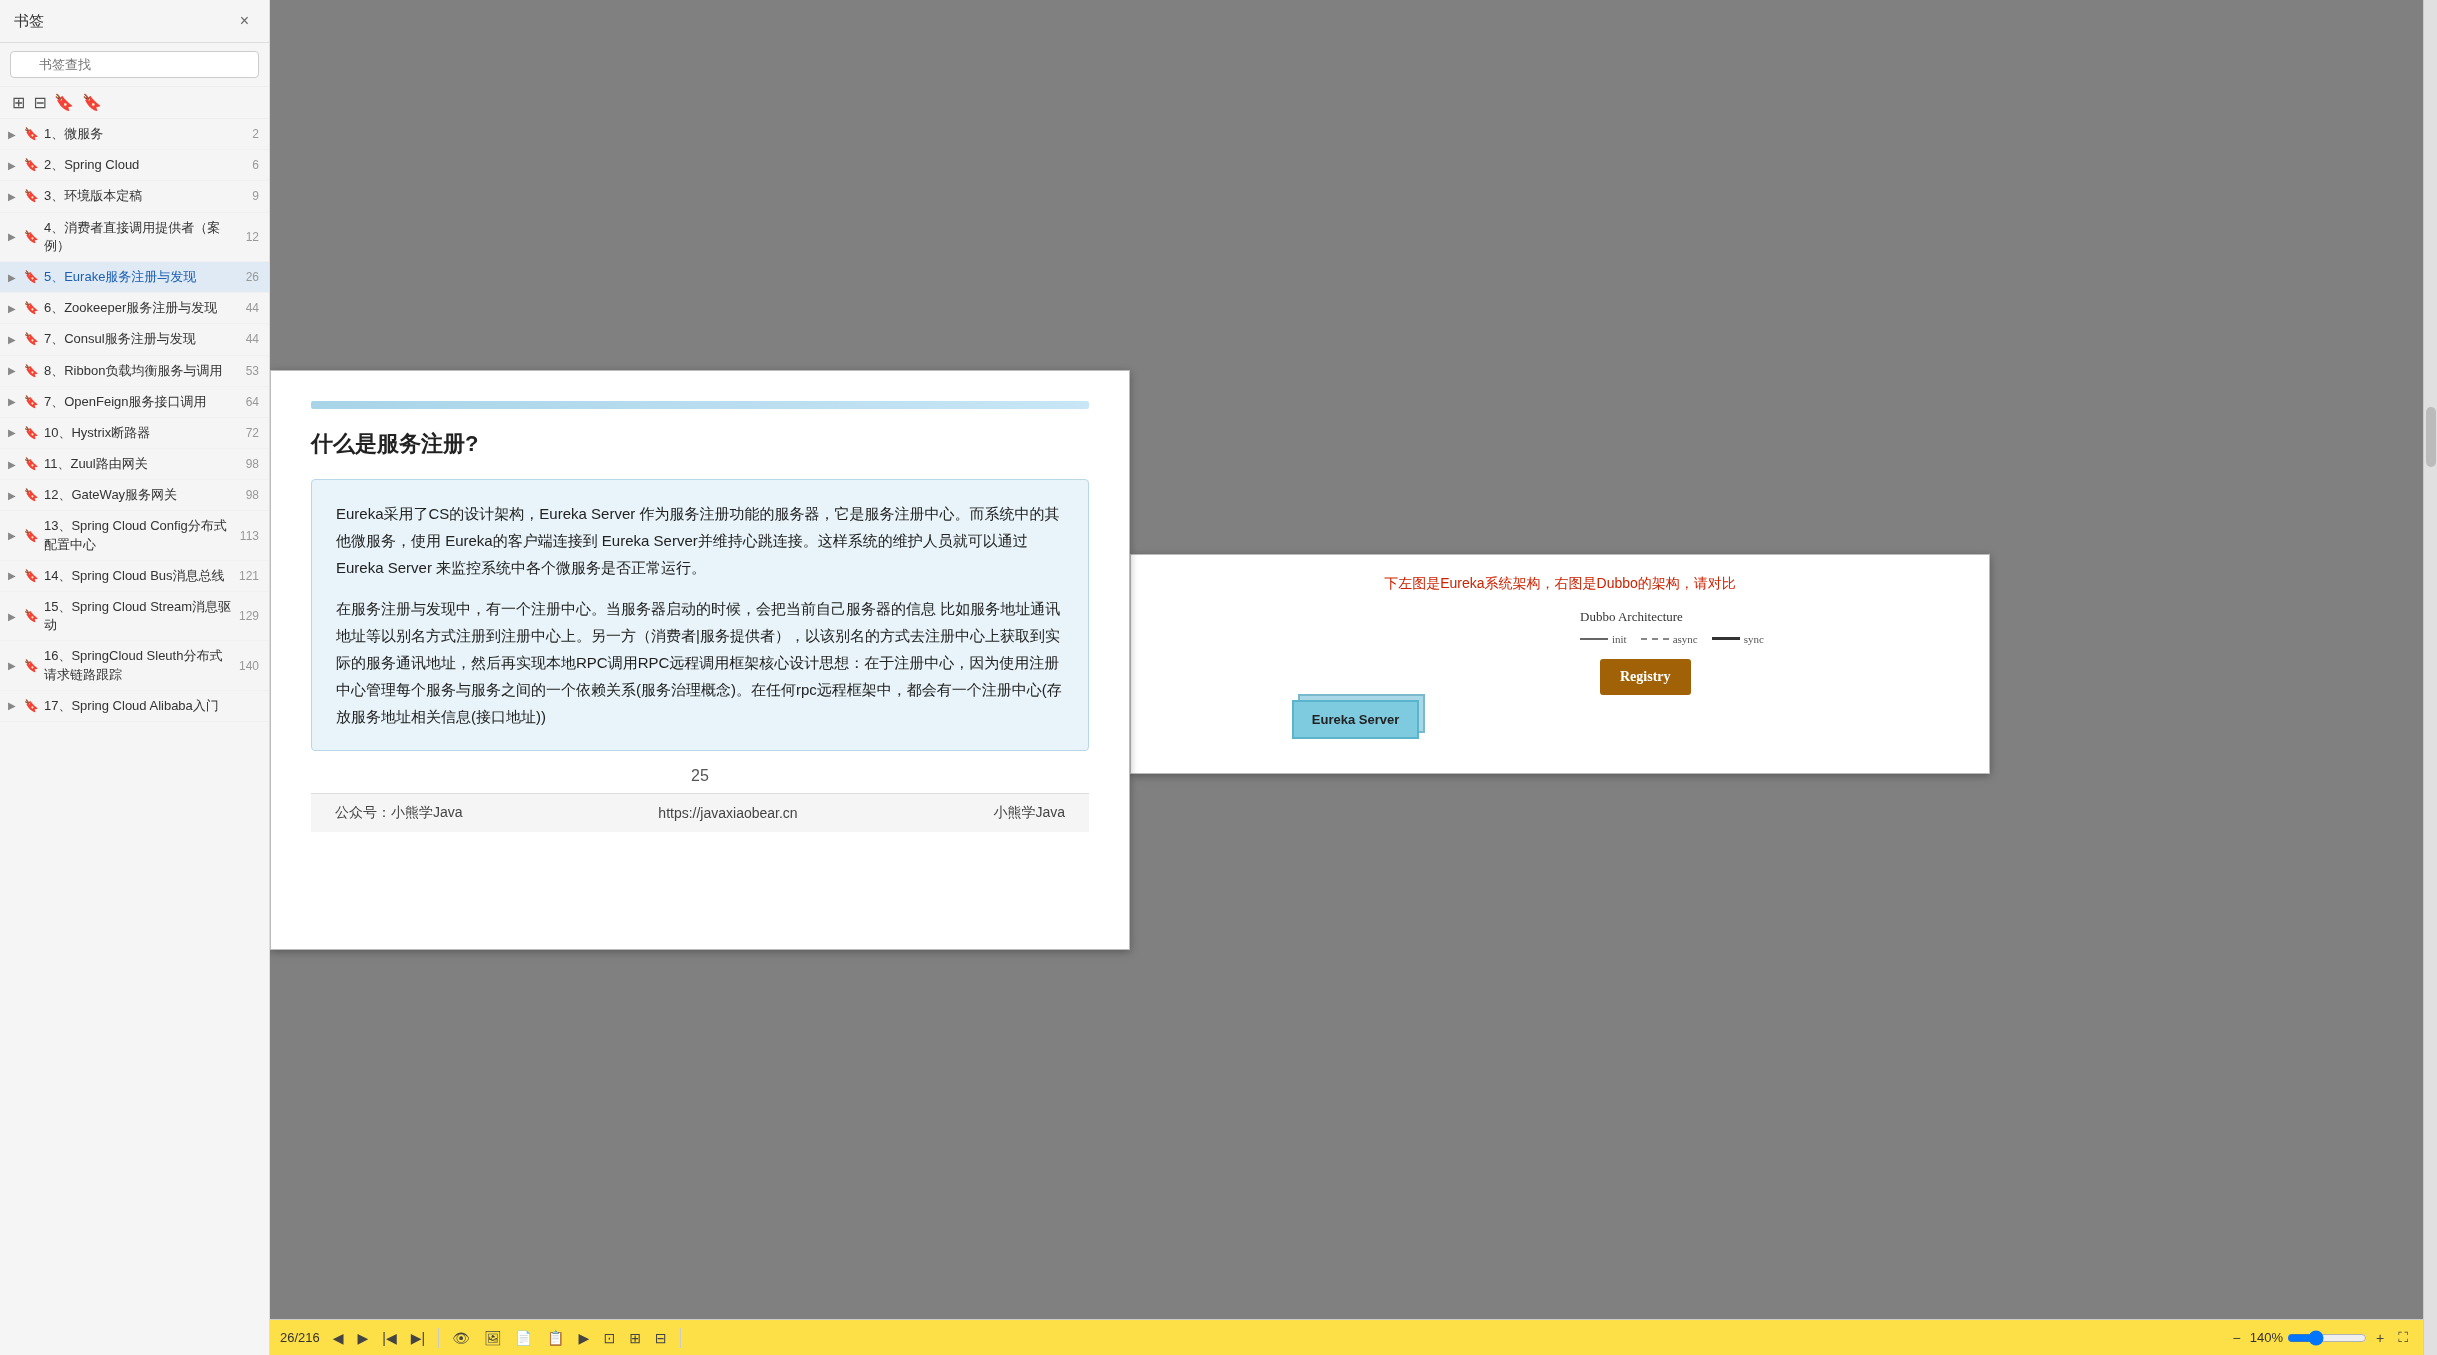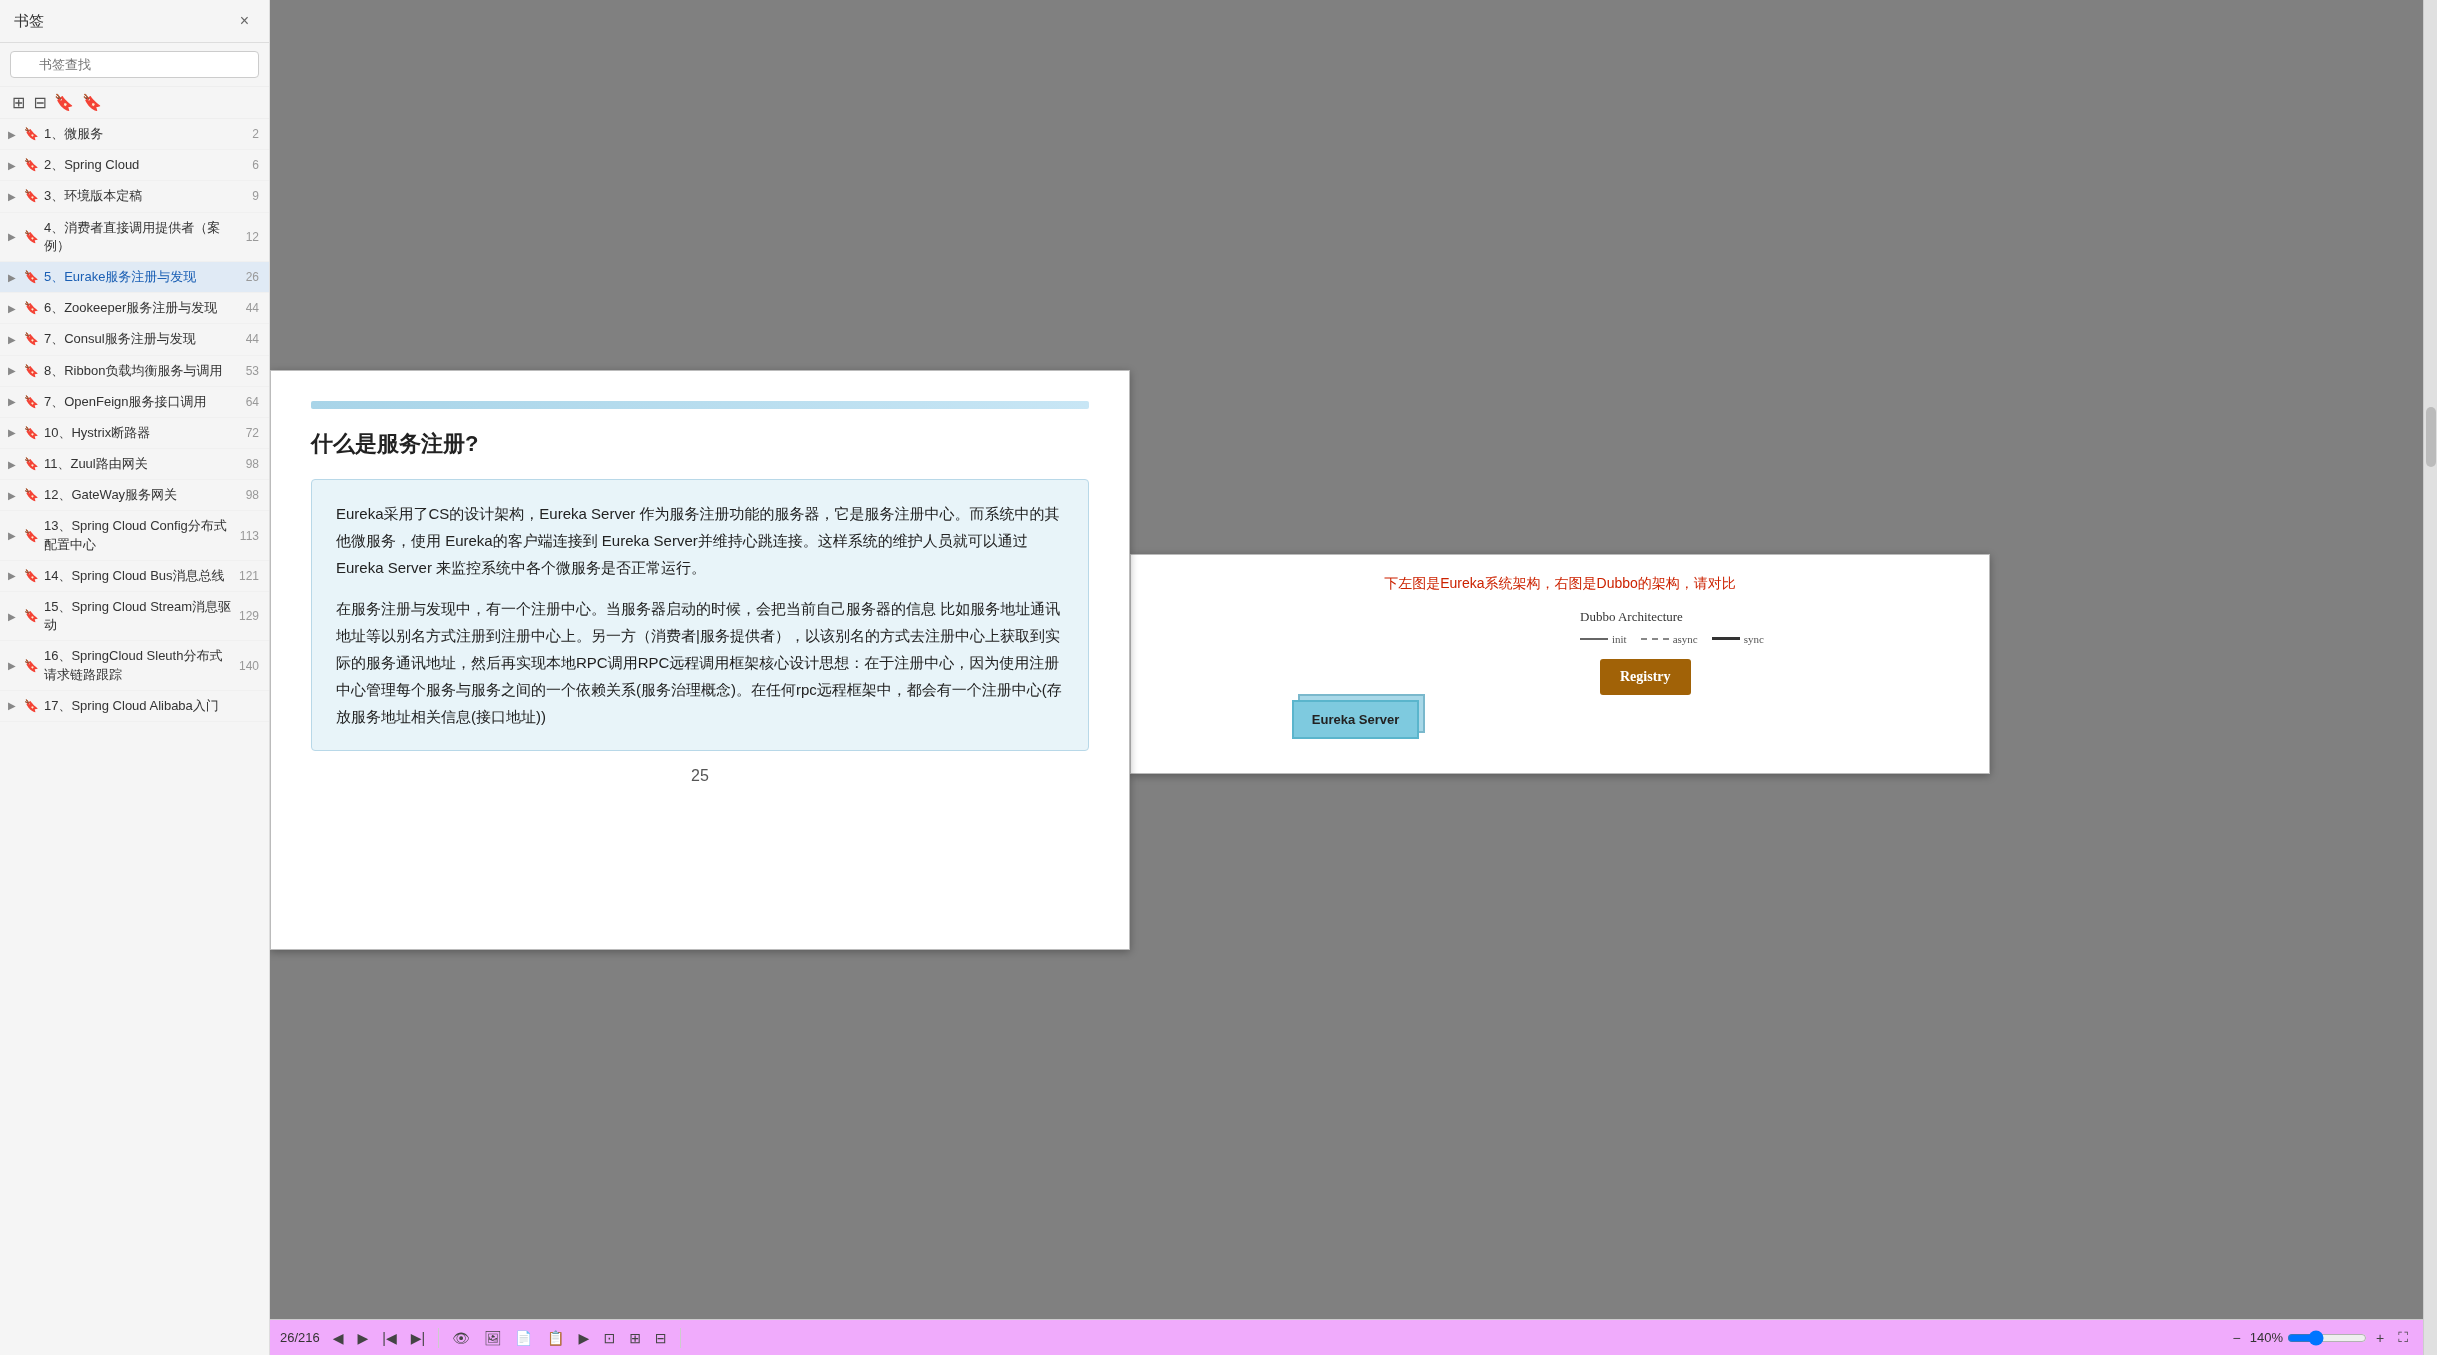--- a/index.html
+++ b/index.html
@@ -330,21 +330,21 @@
       font-weight: bold;
       border-radius: 3px;
       display: inline-block;
       margin-left: 20px;
     }
 
     
     .bottom-toolbar {
       display: flex;
       align-items: center;
-      background: #f0abfc;
+      background: #fde047;
       border-top: 1px solid #ccc;
       padding: 4px 10px;
       gap: 4px;
       height: 36px;
     }
 
     .toolbar-page-info {
       font-size: 13px;
       color: #333;
       margin-right: 4px;
@@ -532,20 +532,25 @@
       <div class="pdf-viewer">
 
         <div class="pdf-page">
           <div class="page-top-bar"></div>
           <div class="section-title">什么是服务注册?</div>
           <div class="info-box">
             <p style="margin-bottom:14px;">Eureka采用了CS的设计架构，Eureka Server 作为服务注册功能的服务器，它是服务注册中心。而系统中的其他微服务，使用 Eureka的客户端连接到 Eureka Server并维持心跳连接。这样系统的维护人员就可以通过 Eureka Server 来监控系统中各个微服务是否正常运行。</p>
             <p>在服务注册与发现中，有一个注册中心。当服务器启动的时候，会把当前自己服务器的信息 比如服务地址通讯地址等以别名方式注册到注册中心上。另一方（消费者|服务提供者），以该别名的方式去注册中心上获取到实际的服务通讯地址，然后再实现本地RPC调用RPC远程调用框架核心设计思想：在于注册中心，因为使用注册中心管理每个服务与服务之间的一个依赖关系(服务治理概念)。在任何rpc远程框架中，都会有一个注册中心(存放服务地址相关信息(接口地址))</p>
           </div>
           <div class="page-number">25</div>
+          <div class="page-footer">
+            <span>公众号：小熊学Java</span>
+            <span>https://javaxiaobear.cn</span>
+            <span>小熊学Java</span>
+          </div>
         </div>
 
         <div class="pdf-page-2">
           <div class="diagram-caption">下左图是Eureka系统架构，右图是Dubbo的架构，请对比</div>
           <div class="diagram-area">
 
             <div class="eureka-diagram">
               <div class="eureka-stack">
                 <div class="eureka-stack-bg2"></div>
                 <div class="eureka-stack-bg1"></div>

